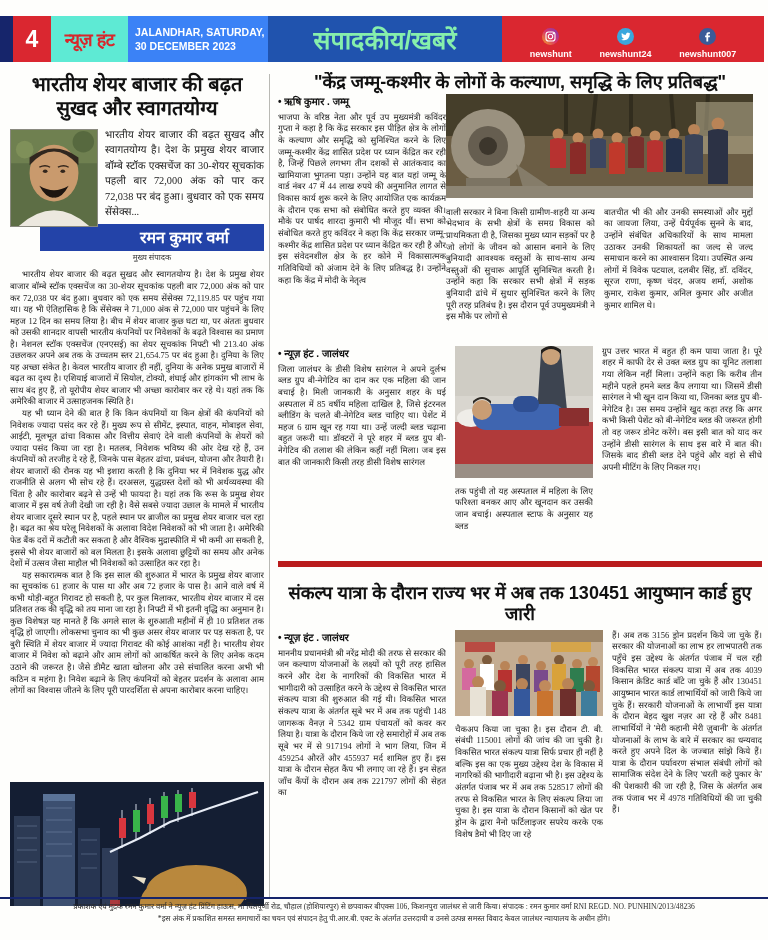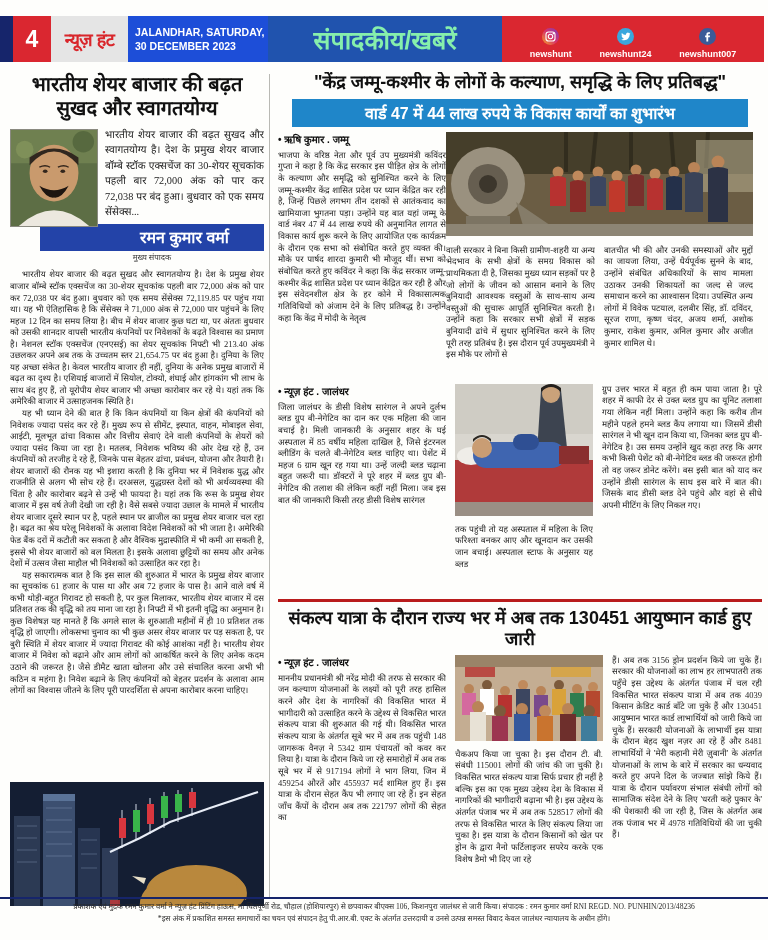--- a/index.html
+++ b/index.html
@@ -4,23 +4,23 @@
 <style>
   html,body{margin:0;padding:0;background:#e8e8e4;}
   .page{position:relative;width:768px;height:940px;background:#fefefc;margin:0 auto;overflow:hidden;
         font-family:"Liberation Serif", serif;color:#1c1c1c;}
   
   .masthead{position:absolute;top:16px;left:0;width:764px;height:46px;display:flex;align-items:stretch;
             font-family:"Liberation Sans", sans-serif;}
   .m-edge{width:13px;background:#16256b;}
   .m-pagenum{width:38px;background:#da2730;color:#fff;font-size:23px;font-weight:bold;
              display:flex;align-items:center;justify-content:center;}
-  .m-logo{width:77px;background:#e5e5e5;color:#d9262b;font-size:18px;font-weight:800;
+  .m-logo{width:77px;background:#5eead4;color:#d9262b;font-size:18px;font-weight:800;
           display:flex;align-items:center;justify-content:center;letter-spacing:-.5px;}
-  .m-date{width:140px;background:#1d4ed8;color:#fff;font-size:10.5px;font-weight:bold;
+  .m-date{width:140px;background:#3b82f6;color:#fff;font-size:10.5px;font-weight:bold;
           display:flex;flex-direction:column;justify-content:center;padding-left:7px;line-height:1.35;box-sizing:border-box;}
   .m-section{flex:1;background:#2053ae;color:#86efac;font-size:25px;font-weight:800;
              display:flex;align-items:center;justify-content:center;}
   .m-social{width:262px;background:#da2730;color:#fff;display:flex;align-items:flex-end;
             justify-content:space-evenly;padding-bottom:3px;box-sizing:border-box;}
   .soc{display:flex;flex-direction:column;align-items:center;gap:4px;}
   .soc .handle{font-size:9px;font-weight:bold;}
   .soc svg{display:block;}
   
   .vrule{position:absolute;left:269px;top:74px;height:824px;border-left:1px solid #b9b9b4;}
@@ -57,21 +57,21 @@
   .blood-h3{font-family:"Liberation Sans", sans-serif;font-size:20px;font-weight:800;text-align:center;
             margin:8px 0 3px;line-height:1.25;color:#111;}
   .blood-body{display:flex;gap:9px;height:208px;overflow:hidden;}
   .blood-c1{width:168px;overflow:hidden;}
   .blood-mid{width:138px;display:flex;flex-direction:column;}
   .blood-photo{width:138px;height:132px;}
   .blood-mid .coltext{margin-top:4px;overflow:hidden;flex:1;}
   .blood-c3{width:160px;overflow:hidden;}
   
   .yatra-h3{font-family:"Liberation Sans", sans-serif;font-size:18px;font-weight:800;text-align:center;
-            margin:7px 0 4px;line-height:1.2;color:#111;border-top:3px solid #b91c1c;padding-top:6px;}
+            margin:7px 0 4px;line-height:1.2;color:#111;border-top:6px solid #b91c1c;padding-top:16px;}
   .yatra-body{display:flex;gap:9px;height:230px;overflow:hidden;}
   .yatra-c1{width:168px;overflow:hidden;}
   .yatra-mid{width:148px;display:flex;flex-direction:column;}
   .yatra-photo{width:148px;height:86px;}
   .yatra-mid .coltext{margin-top:4px;overflow:hidden;flex:1;}
   .yatra-c3{width:150px;overflow:hidden;}
   
   .foot-rule{position:absolute;left:0;right:0;top:897px;border-top:2px solid #16256b;}
   .footer{position:absolute;left:8px;right:8px;top:901px;text-align:center;font-size:7.6px;line-height:1.55;color:#2a2a2a;}
   .footer div{white-space:nowrap;overflow:hidden;}
@@ -211,21 +211,20 @@
         </g>
         <rect x="0" y="140" width="254" height="6" fill="#0d1524"></rect>
       </svg>
     </span>
   </div>
 
   <div class="rightcol">
 
     <div>
       <h2 class="ward-h2">"केंद्र जम्मू-कश्मीर के लोगों के कल्याण, समृद्धि के लिए प्रतिबद्ध"</h2>
-      <div class="ward-sub">वार्ड 47 में 44 लाख रुपये के विकास कार्यों का शुभारंभ</div>
       <div class="ward-body">
         <div class="ward-c1">
           <p class="byline">• ऋषि कुमार . जम्मू</p>
           <p class="coltext">भाजपा के वरिष्ठ नेता और पूर्व उप मुख्यमंत्री कविंदर गुप्ता ने कहा है कि केंद्र सरकार इस पीड़ित क्षेत्र के लोगों के कल्याण और समृद्धि को सुनिश्चित करने के लिए जम्मू-कश्मीर केंद्र शासित प्रदेश पर ध्यान केंद्रित कर रही है, जिन्हें पिछले लगभग तीन दशकों से आतंकवाद का खामियाजा भुगतना पड़ा। उन्होंने यह बात यहां जम्मू के वार्ड नंबर 47 में 44 लाख रुपये की अनुमानित लागत से विकास कार्य शुरू करने के लिए आयोजित एक कार्यक्रम के दौरान एक सभा को संबोधित करते हुए व्यक्त की। मौके पर पार्षद शारदा कुमारी भी मौजूद थीं। सभा को संबोधित करते हुए कविंदर ने कहा कि केंद्र सरकार जम्मू-कश्मीर केंद्र शासित प्रदेश पर ध्यान केंद्रित कर रही है और इस संवेदनशील क्षेत्र के हर कोने में विकासात्मक गतिविधियों को अंजाम देने के लिए प्रतिबद्ध है। उन्होंने कहा कि केंद्र में मोदी के नेतृत्व</p>
         </div>
         <div class="ward-right">
           <span class="photo-frame">
             <svg class="ward-photo" viewBox="0 0 307 104" preserveAspectRatio="none">
               <rect width="307" height="104" fill="#6b5d44"></rect>
               <rect width="307" height="42" fill="#453e2a"></rect>

